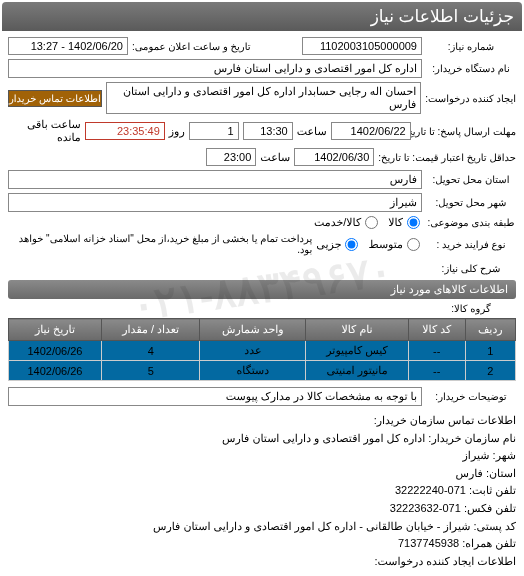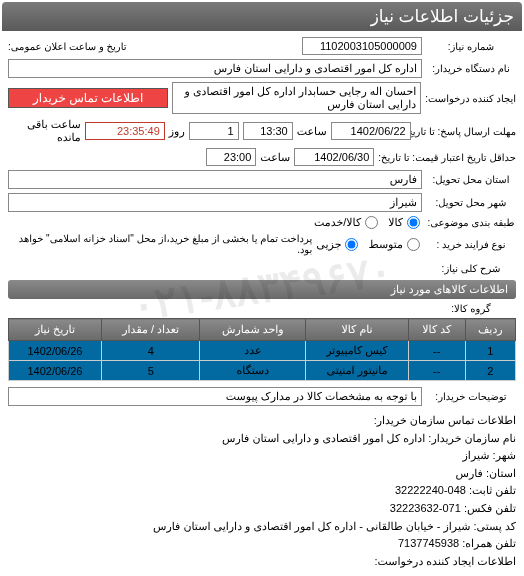--- a/index.html
+++ b/index.html
@@ -51,25 +51,25 @@
   border: 1px solid #888;
   padding: 2px 4px;
   font-size: 11px;
   min-height: 18px;
   flex: 1;
 }
 .field-sm { flex: 0 0 80px; }
 .field-xs { flex: 0 0 50px; }
 .field-md { flex: 0 0 120px; }
 .link-btn {
-  background: #ef4444;
-  color: #fff;
-  padding: 2px 24px;
+  background: #a16207;
+  color: #fff;
+  padding: 2px 0;
   border: 1px solid #555;
-  font-size: 12px;
+  font-size: 10px;
   cursor: pointer;
 }
 .countdown {
   background: #fff;
   border: 1px solid #c0392b;
   color: #c0392b;
   padding: 2px 4px;
   font-size: 11px;
 }
 .radio-group {
@@ -120,20 +120,21 @@
 
 <div class="titlebar">جزئیات اطلاعات نیاز</div>
 
 <div class="content">
 
   <div class="row">
     <span class="label">شماره نیاز:</span>
     <div class="field field-md">1102003105000009</div>
     <span class="spacer"></span>
     <span class="label">تاریخ و ساعت اعلان عمومی:</span>
+    <div class="field field-md">1402/06/20 - 13:27</div>
   </div>
 
   <div class="row">
     <span class="label">نام دستگاه خریدار:</span>
     <div class="field">اداره کل امور اقتصادی و دارایی استان فارس</div>
   </div>
 
   <div class="row">
     <span class="label">ایجاد کننده درخواست:</span>
     <div class="field">احسان اله  رجایی حسابدار اداره کل امور اقتصادی و دارایی استان فارس</div>
@@ -241,21 +242,21 @@
   <div class="row" style="margin-top:6px">
     <span class="label">توضیحات خریدار:</span>
     <div class="field">با توجه به مشخصات کالا در مدارک پیوست</div>
   </div>
 
   <div class="info-block">
     <div><b>اطلاعات تماس سازمان خریدار:</b></div>
     <div><b>نام سازمان خریدار:</b> <span>اداره کل امور اقتصادی و دارایی استان فارس</span></div>
     <div><b>شهر:</b> <span>شیراز</span></div>
     <div><b>استان:</b> <span>فارس</span></div>
-    <div><b>تلفن ثابت:</b> <span>048-32222240</span></div>
+    <div><b>تلفن ثابت:</b> <span>071-32222240</span></div>
     <div><b>تلفن فکس:</b> <span>071-32223632</span></div>
     <div><b>کد پستی:</b> <span>شیراز - خیابان طالقانی - اداره کل امور اقتصادی و دارایی استان فارس</span></div>
     <div><b>تلفن همراه:</b> <span>7137745938</span></div>
     <div><b>اطلاعات ایجاد کننده درخواست:</b></div>
 
   </div>
 
 </div>
 
 </body></html>

